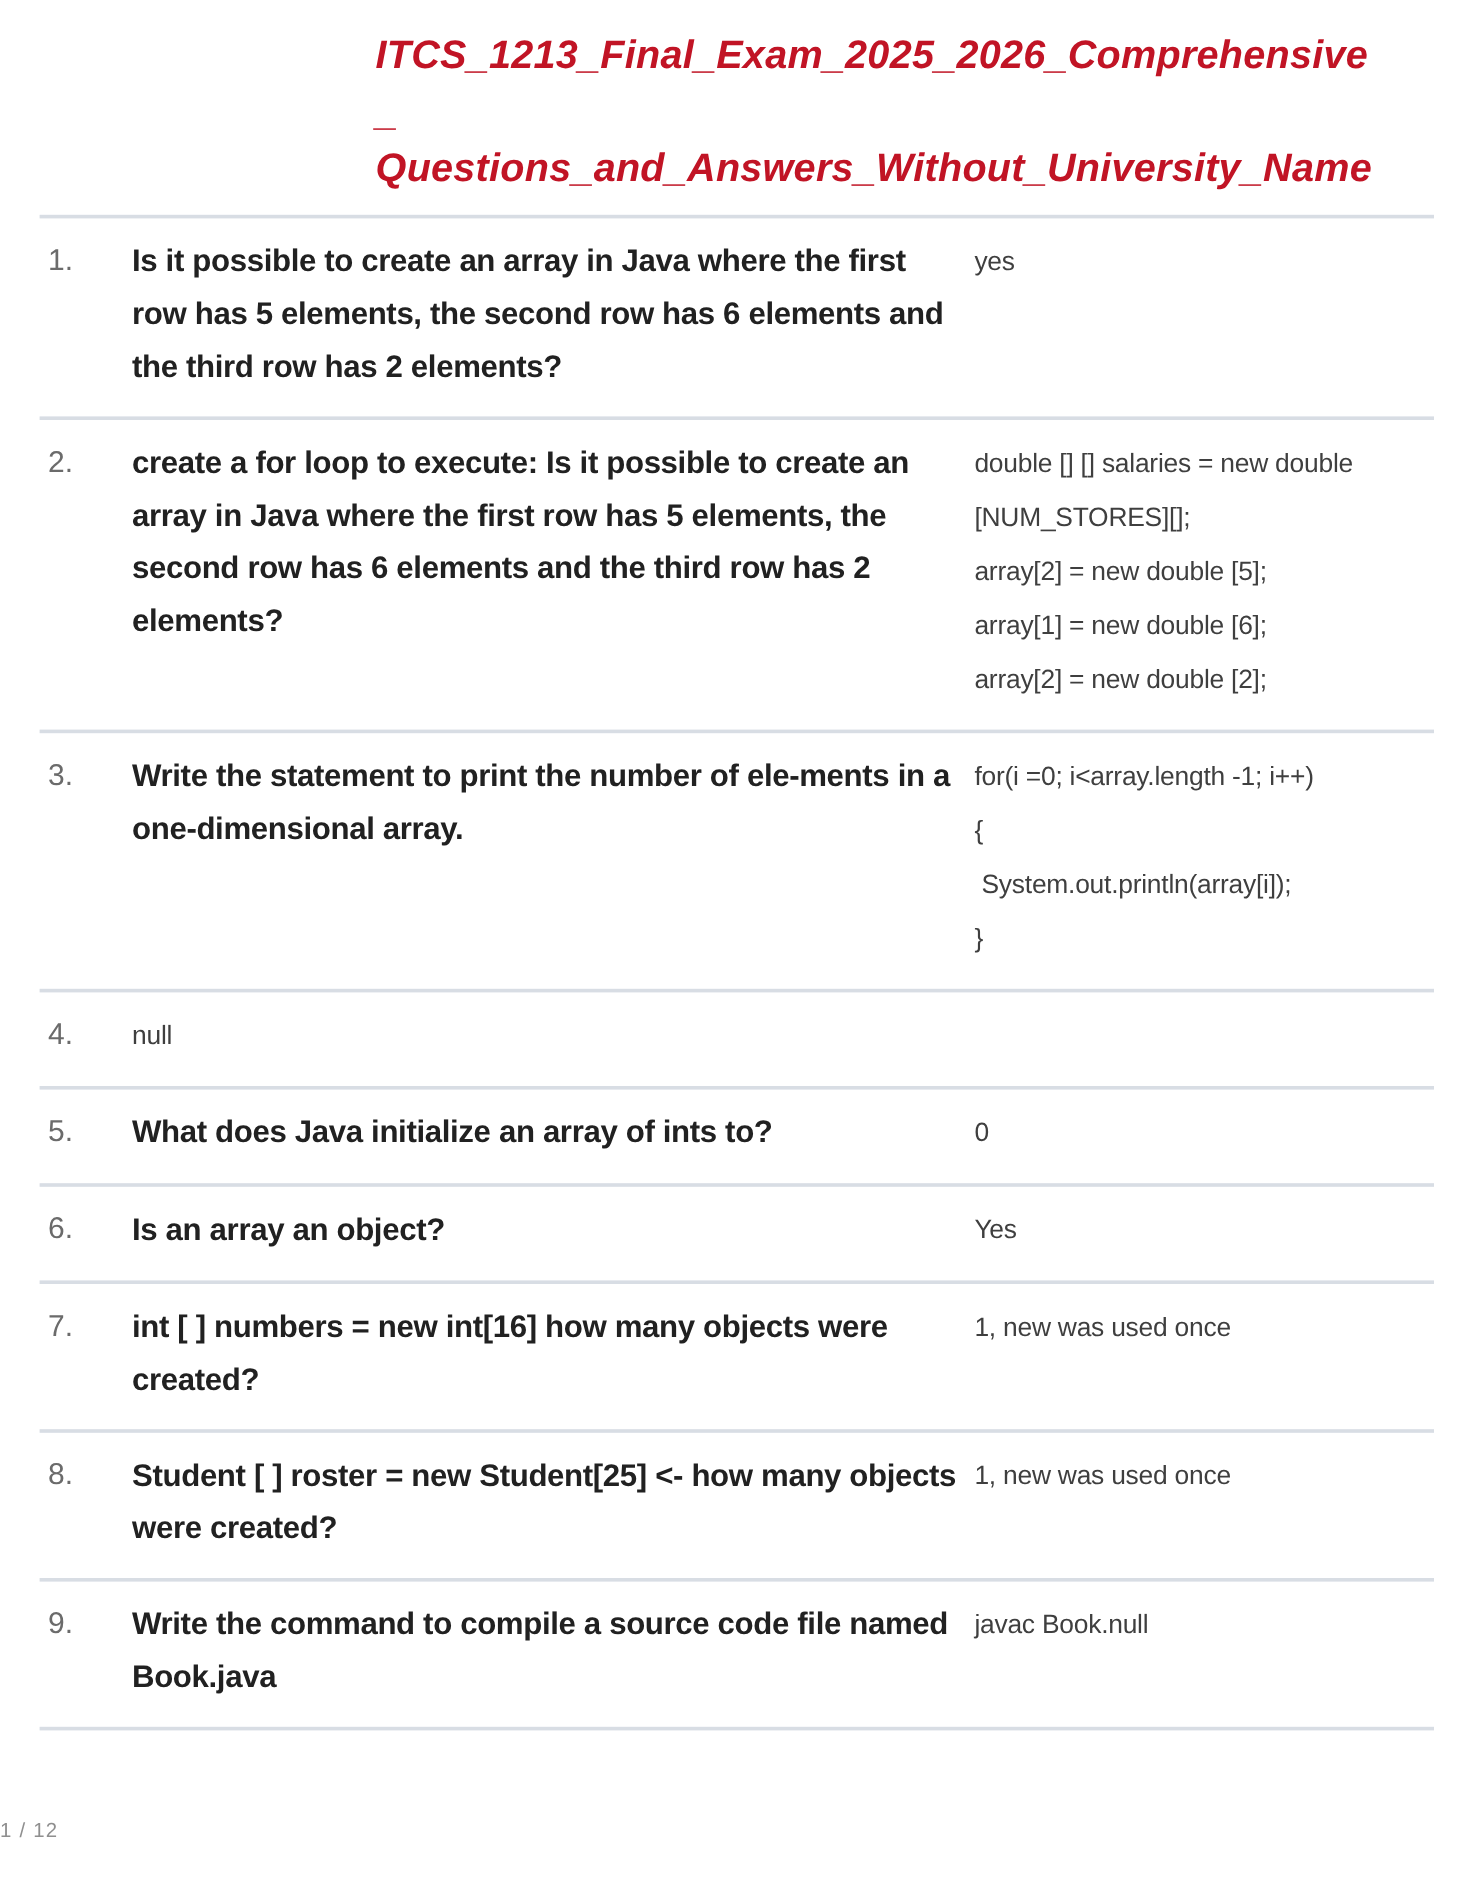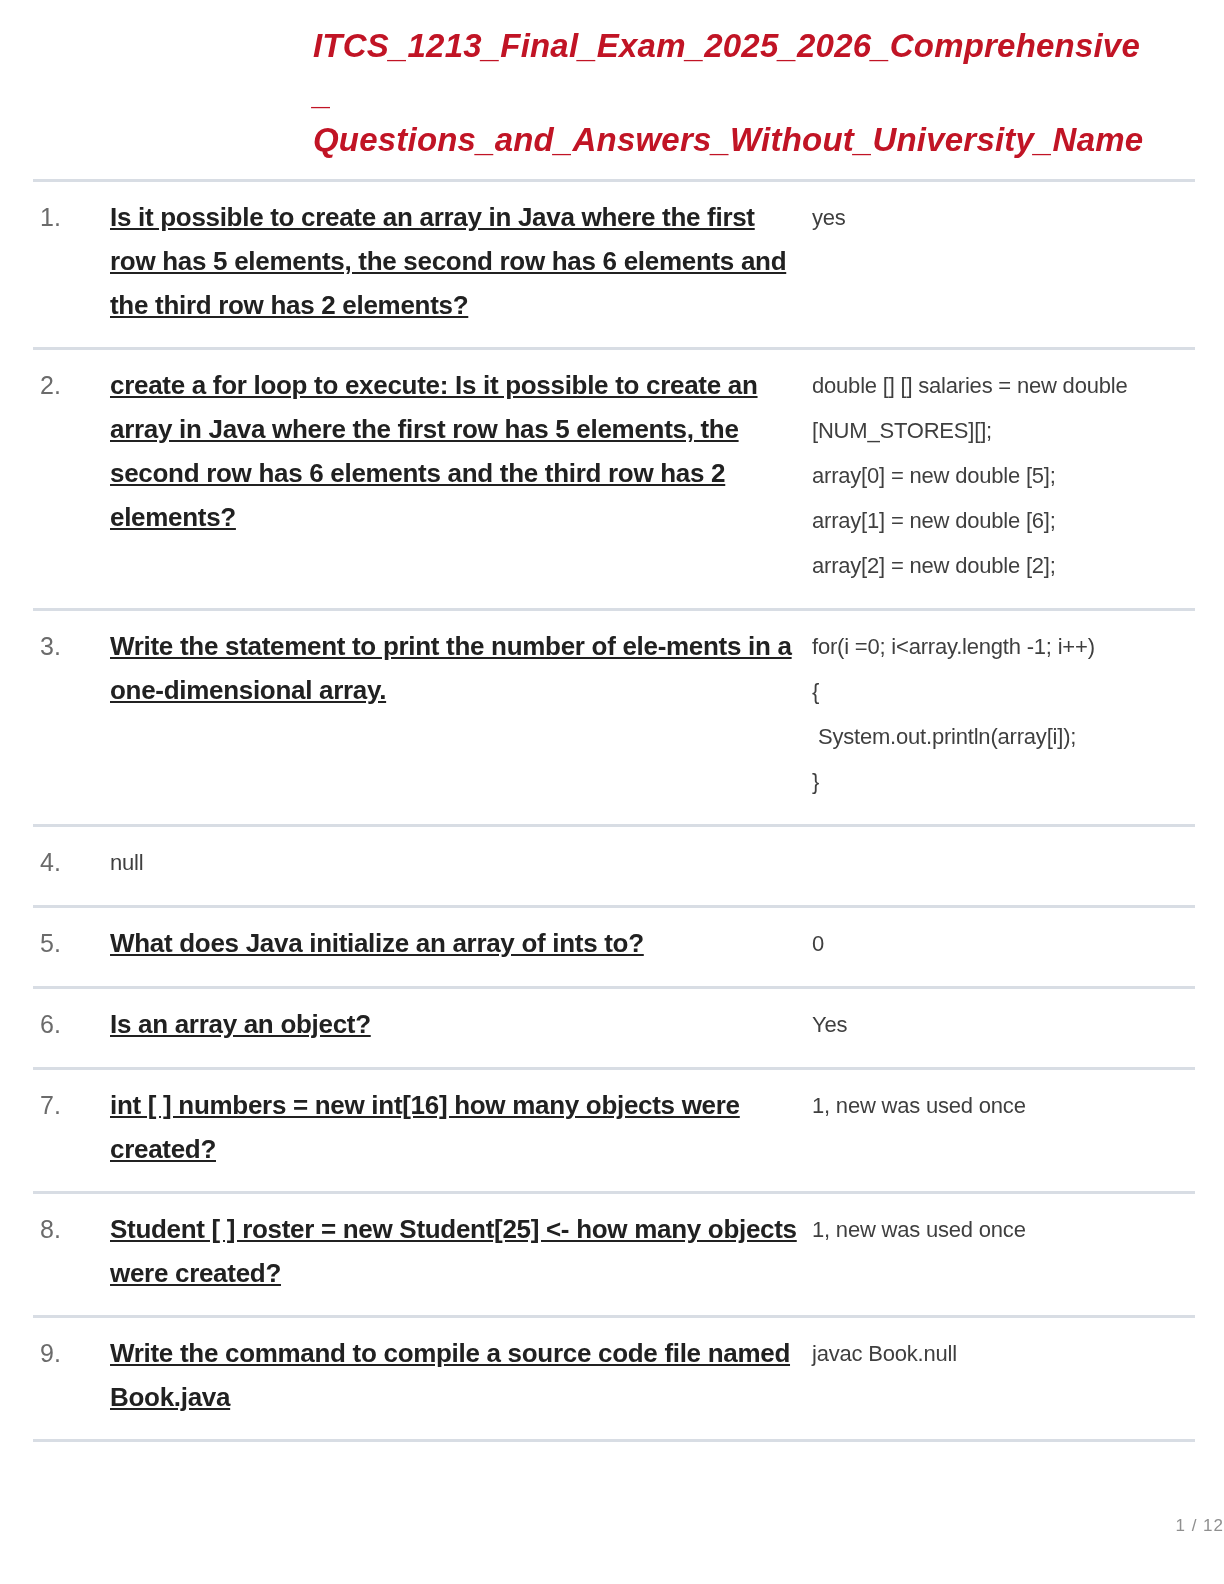--- a/index.html
+++ b/index.html
@@ -41,36 +41,35 @@
     line-height: 44px;
     font-weight: 400;
   }
   .question {
     color: #212121;
     font-size: 26px;
     line-height: 44px;
     font-weight: 600;
     letter-spacing: -0.3px;
     padding-right: 14px;
-    text-decoration: underline;
   }
   .answer {
     color: #3f3f3f;
     font-size: 22px;
     line-height: 45px;
     font-weight: 400;
     letter-spacing: -0.2px;
   }
   .ans-line { white-space: pre-wrap; }
   .page-footer {
     position: absolute;
     left: 0;
     right: 0;
     top: 1516px;
-    text-align: right;
+    text-align: left;
   }
   .page-footer span {
     color: #8f8f8f;
     font-size: 17px;
     letter-spacing: 1px;
   }
 </style>
 </head>
 <body>
 
@@ -88,21 +87,21 @@
     <div class="answer">
         <div class="ans-line">yes</div>
       </div>
   </section>
 
   <section class="qa-row">
     <div class="num">2.</div>
     <div class="question">create a for loop to execute: Is it possible to create an array in Java where the first row has 5 elements, the second row has 6 elements and the third row has 2 elements?</div>
     <div class="answer">
         <div class="ans-line">double [] [] salaries = new double [NUM_STORES][];</div>
-        <div class="ans-line">array[0] = new double [5];</div>
+        <div class="ans-line">array[2] = new double [5];</div>
         <div class="ans-line">array[1] = new double [6];</div>
         <div class="ans-line">array[2] = new double [2];</div>
       </div>
   </section>
 
   <section class="qa-row">
     <div class="num">3.</div>
     <div class="question">Write the statement to print the number of ele-ments in a one-dimensional array.</div>
     <div class="answer">
         <div class="ans-line">for(i =0; i&lt;array.length -1; i++)</div>

